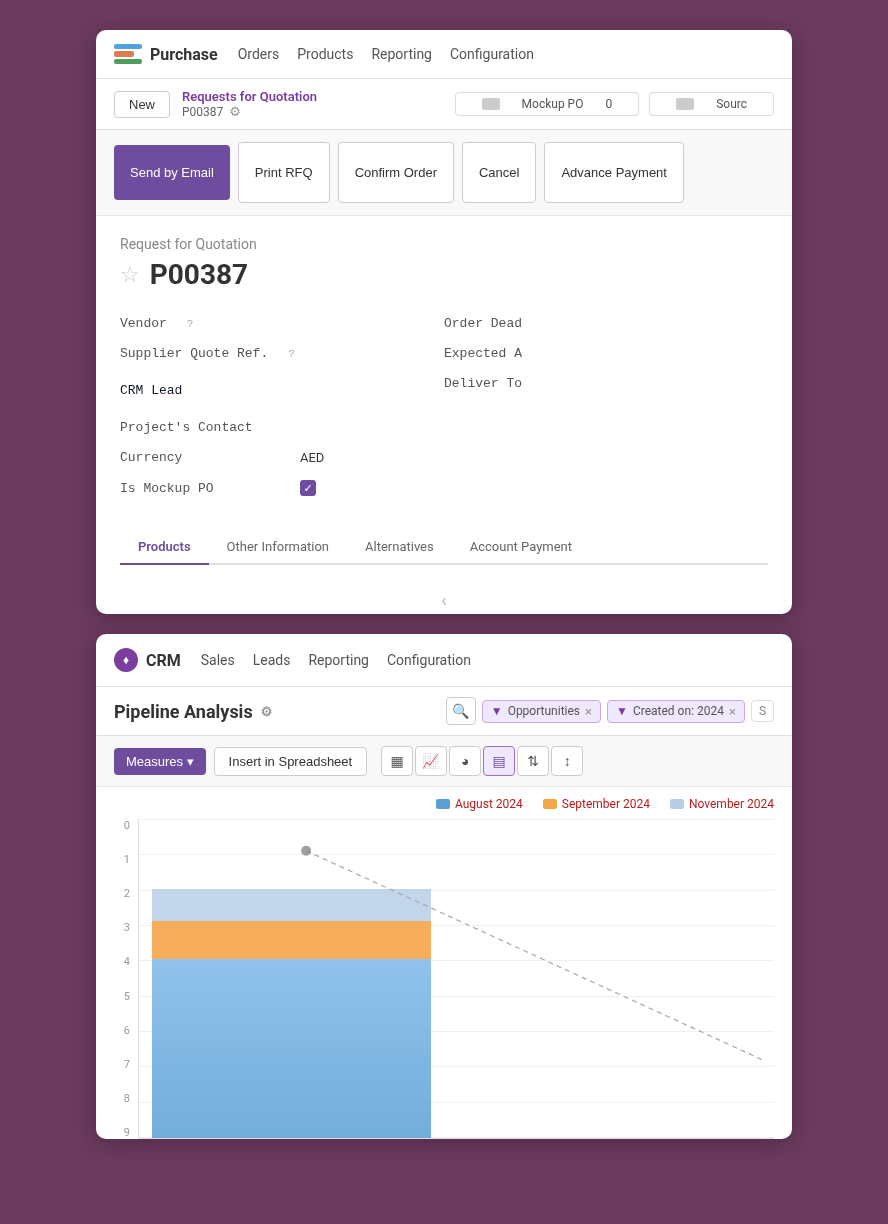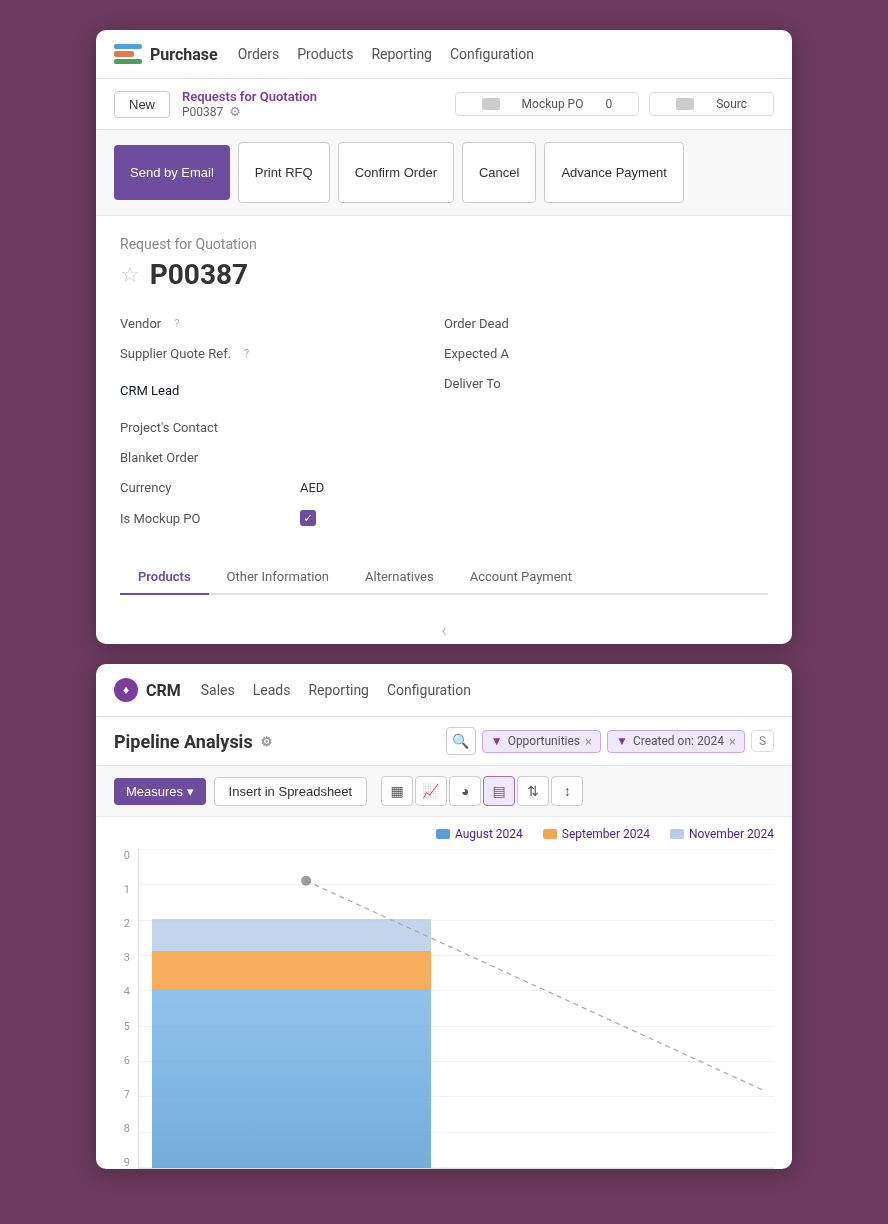--- a/index.html
+++ b/index.html
@@ -194,22 +194,23 @@
       align-items: center;
       padding: 7px 0;
       border-bottom: 1px solid transparent;
     }
     .form-row-label {
       width: 180px;
       color: #555;
       font-size: 13px;
       display: flex;
       align-items: center;
-      gap: 13px;
+      gap: 20px;
       flex-shrink: 0;
+      font-family: Liberation Mono, monospace;
     }
     .form-row-label .help {
       color: #aaa;
       font-size: 11px;
       cursor: help;
     }
     .form-row-value {
       flex: 1;
       color: #333;
       font-size: 13px;
@@ -405,21 +406,21 @@
     .chart-area {
       padding: 10px 18px 0;
       position: relative;
     }
     .chart-legend {
       display: flex;
       gap: 20px;
       justify-content: flex-end;
       margin-bottom: 8px;
       font-size: 12px;
-      color: #4c1d95;
+      color: #b91c1c;
     }
     .legend-item {
       display: flex;
       align-items: center;
       gap: 5px;
     }
     .legend-dot {
       width: 14px;
       height: 10px;
       border-radius: 2px;
@@ -560,24 +561,20 @@
             <span>Supplier Quote Ref.</span>
             <span class="help">?</span>
           </div>
           <div class="form-row-value"><input type="text" style=""></div>
         </div>
         <div class="form-row">
           <div class="form-row-label crm-label">CRM Lead</div>
         </div>
         <div class="form-row">
           <div class="form-row-label">Project's Contact</div>
-          <div class="form-row-value"><input type="text" style=""></div>
-        </div>
-        <div class="form-row">
-          <div class="form-row-label">Blanket Order</div>
           <div class="form-row-value"><input type="text" style=""></div>
         </div>
         <div class="form-row">
           <div class="form-row-label">Currency</div>
           <div class="form-row-value">AED</div>
         </div>
         <div class="form-row">
           <div class="form-row-label">Is Mockup PO</div>
           <div class="form-row-value">
             <div class="checkbox-val"></div>

